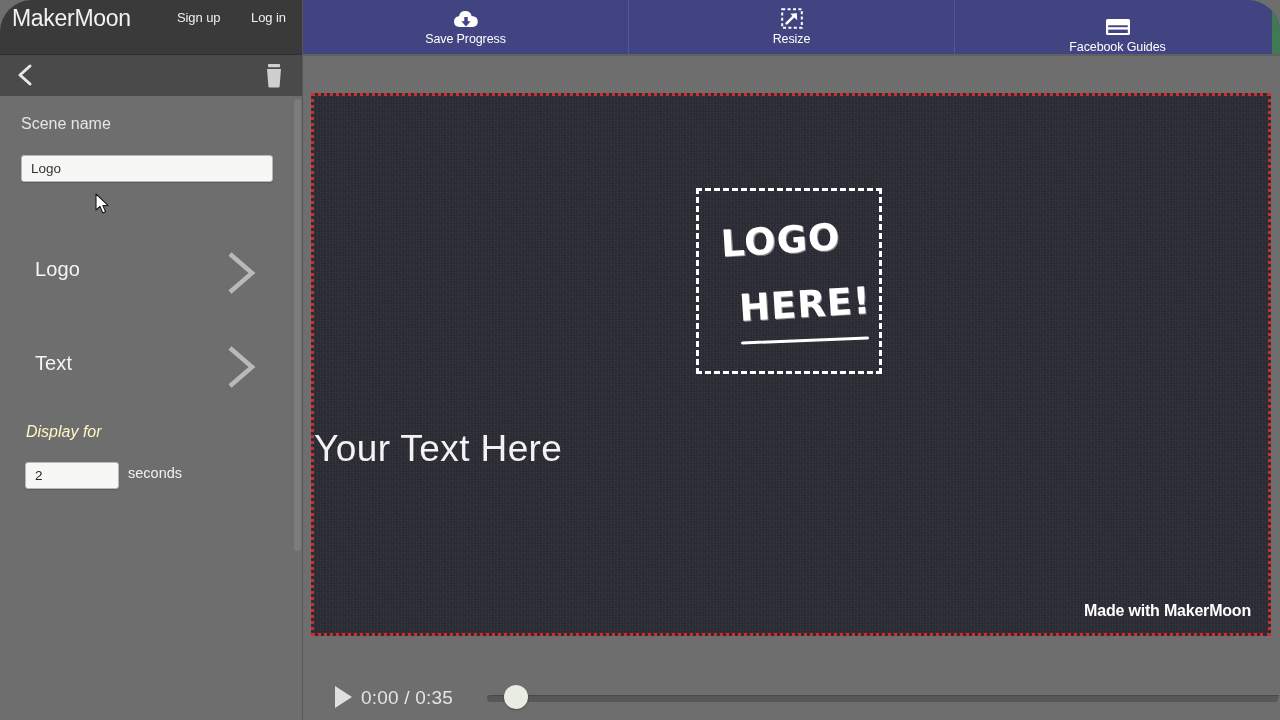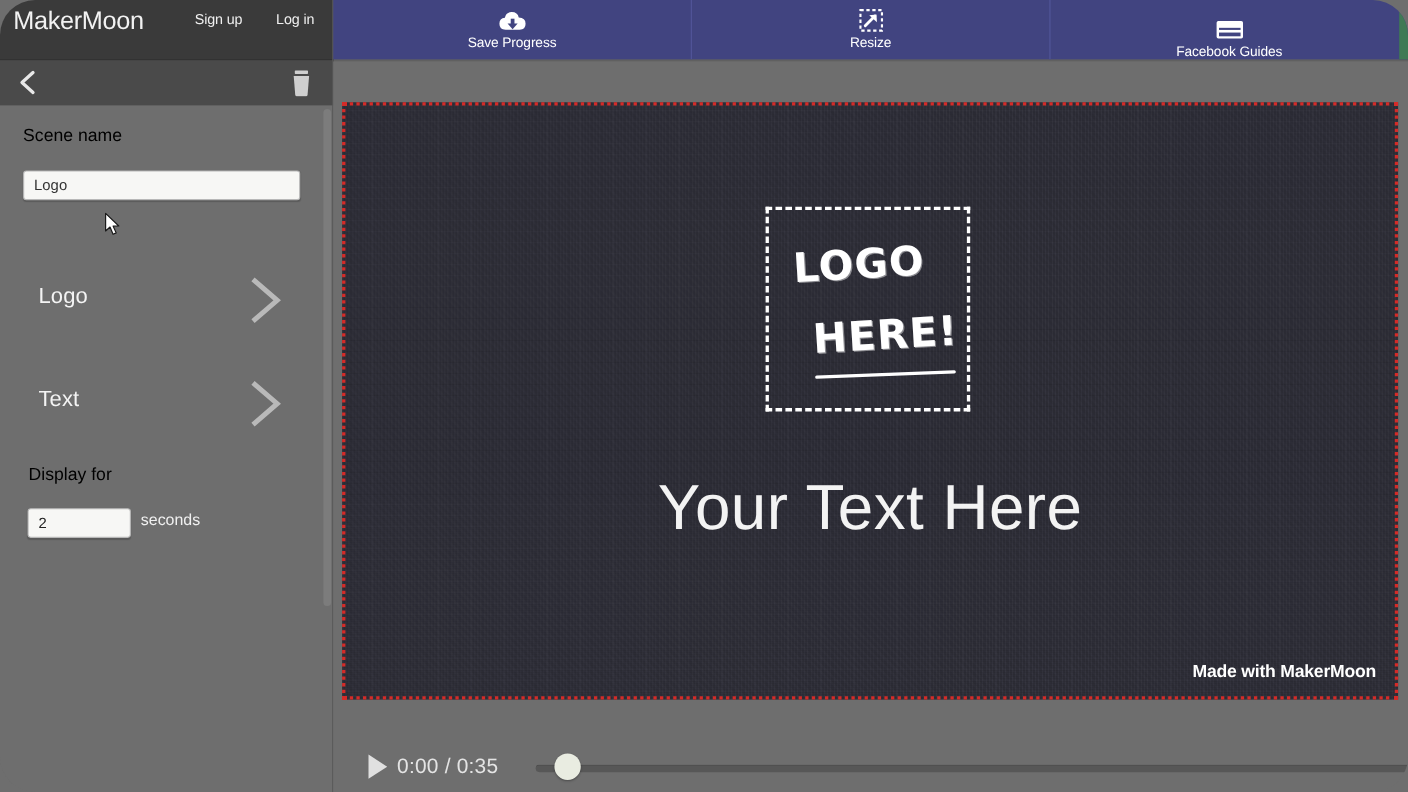--- a/index.html
+++ b/index.html
@@ -79,21 +79,21 @@
     position: absolute;
     left: 0; top: 96px;
     width: 303px;
     height: 624px;
     background: #6e6e6e;
   }
   #scene-name-label {
     position: absolute;
     left: 21px; top: 19px;
     font-size: 16px;
-    color: #000000;
+    color: #e5e5e5;
   }
   #scene-name-input {
     position: absolute;
     left: 21px; top: 59px;
     width: 252px;
     height: 27px;
     box-sizing: border-box;
     background: #f7f7f5;
     border: 1px solid #b8b8b8;
     border-radius: 3px;
@@ -127,21 +127,22 @@
     left: 222px;
     top: 12px;
     width: 40px;
     height: 50px;
   }
 
   #display-for-label {
     position: absolute;
     left: 26px; top: 327px;
     font-size: 16px;
-    color: #000000;
+    color: #fef9c3;
+    font-style: italic;
   }
   #duration-input {
     position: absolute;
     left: 25px; top: 366px;
     width: 94px;
     height: 27px;
     box-sizing: border-box;
     background: #f7f7f5;
     border: 1px solid #b8b8b8;
     border-radius: 3px;
@@ -291,22 +292,21 @@
     background: #ffffff;
     transform: rotate(-2.2deg);
     border-radius: 2px;
   }
 
   #canvas-main-text {
     position: absolute;
     left: 0;
     top: 332px;
     width: 100%;
-    text-align: center;
-    font-size: 58px;
+    font-size: 37px;
     color: #f3f3f3;
     font-weight: 300;
     letter-spacing: 0.4px;
     font-family: "Liberation Sans", sans-serif;
     cursor: pointer;
   }
 
   #canvas-watermark {
     position: absolute;
     right: 17px;

